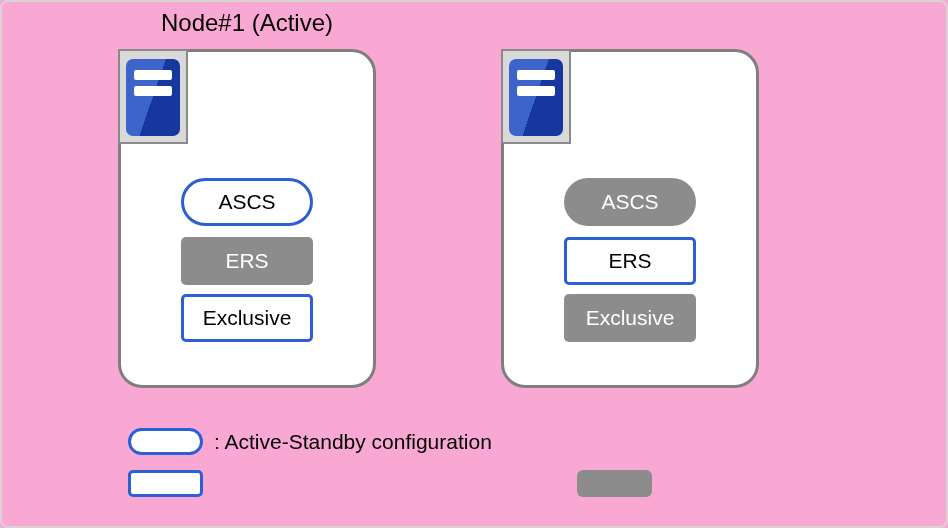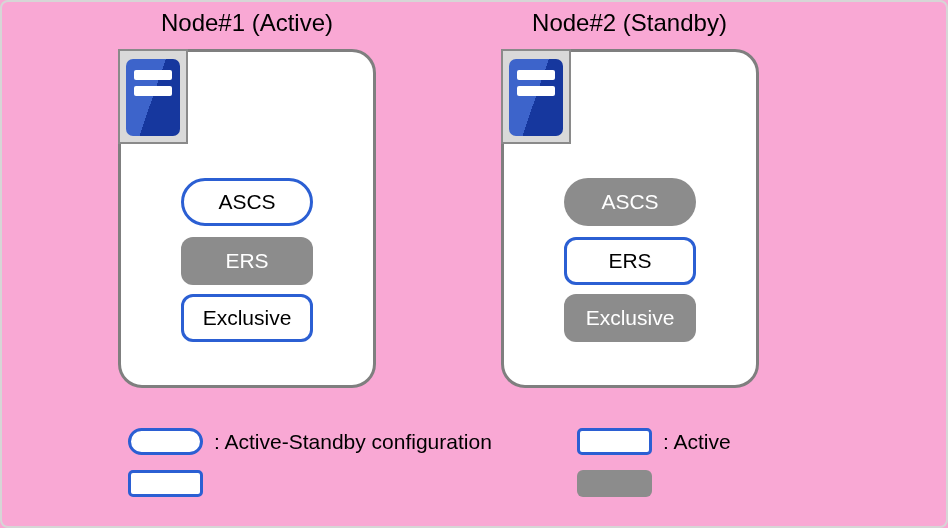--- a/index.html
+++ b/index.html
@@ -88,21 +88,21 @@
     justify-content: center;
     font-size: 21px;
     white-space: nowrap;
   }
   .item.c1 { left: 181px; }
   .item.c2 { left: 564px; }
   .item.r1 { top: 178px; }
   .item.r2 { top: 237px; }
   .item.r3 { top: 294px; }
   .item.pill { border-radius: 24px; }
-  .item.rect { border-radius: 12px; }
+  .item.rect { border-radius: 5px; }
   .item.active {
     background: #ffffff;
     border: 3px solid var(--accent-blue);
     color: #000000;
   }
   .item.inactive {
     background: var(--inactive-gray);
     border: none;
     color: #ffffff;
   }
@@ -141,21 +141,20 @@
     color: #000000;
   }
 </style>
 </head>
 <body>
 
 <div class="canvas">
   <div class="frame"></div>
 
   <div class="node-title t1">Node#1 (Active)</div>
-  <div class="node-title t2">Node#2 (Standby)</div>
 
   <div class="node-box n1"></div>
   <div class="node-box n2"></div>
 
   <div class="server-icon s1">
     <div class="server-tower">
       <div class="server-bar b1"></div>
       <div class="server-bar b2"></div>
     </div>
   </div>
@@ -175,20 +174,16 @@
   <div class="item c2 r3 rect inactive">Exclusive</div>
 
   <div class="legend-row ll row1">
     <div class="swatch pill active"></div>
     <div class="legend-label">: Active-Standby configuration</div>
   </div>
   <div class="legend-row ll row2">
     <div class="swatch rect active"></div>
   </div>
 
-  <div class="legend-row lr row1">
-    <div class="swatch rect active"></div>
-    <div class="legend-label">: Active</div>
-  </div>
   <div class="legend-row lr row2">
     <div class="swatch rect inactive"></div>
   </div>
 </div>
 
 </body></html>

